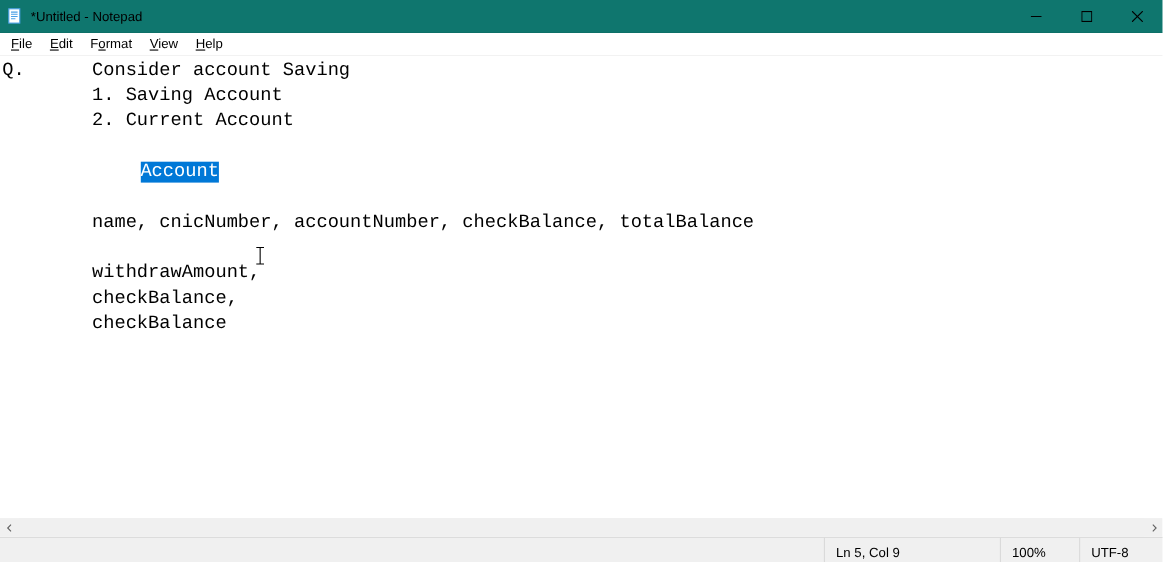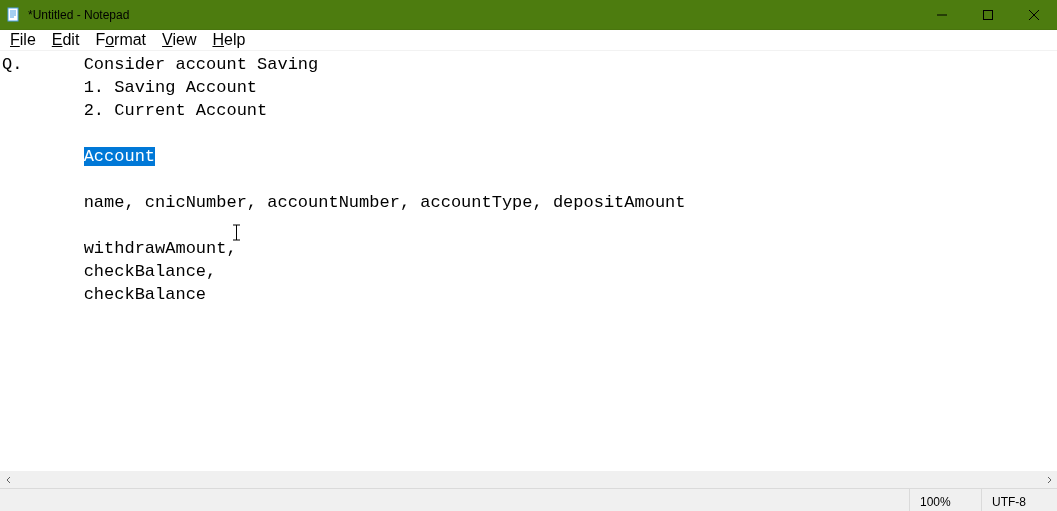--- a/index.html
+++ b/index.html
@@ -15,21 +15,21 @@
   .window {
     width: 1057px; height: 511px;
     display: flex; flex-direction: column;
     background: #fff;
   }
   
   .titlebar {
     height: 30px;
     display: flex; align-items: center;
     padding-left: 6px;
-    background: #4d7c0f;
+    background: #0f766e;
     border-bottom: 1px solid rgba(0,0,0,0.05);
   }
   .titlebar .app-icon {
     width: 16px; height: 16px;
     margin-right: 6px;
     display: inline-flex; align-items: center; justify-content: center;
   }
   .titlebar .title-text {
     flex: 0 0 auto;
     font-size: 12px;
@@ -44,21 +44,21 @@
     color: #000;
     background: transparent;
     border: none;
   }
   
   .menubar {
     height: 20px;
     display: flex; align-items: center;
     padding: 0 2px;
     background: #fff;
-    font-size: 16px;
+    font-size: 12px;
   }
   .menuitem {
     padding: 1px 8px;
     cursor: default;
   }
   .menuitem .ul { text-decoration: underline; }
   
   .editor-wrap {
     flex: 1 1 auto;
     position: relative;
@@ -71,20 +71,21 @@
     font-family: Consolas, "Courier New", monospace;
     font-size: 17px;
     line-height: 23px;
     white-space: pre;
     overflow: hidden;
     color: #000;
   }
   .sel {
     background: #0078d7;
     color: #ffffff;
+    margin-left: 44px;
   }
   .text-cursor {
     position: absolute;
     width: 9px; height: 17px;
     pointer-events: none;
     color: #000;
   }
   
   .hscroll {
     position: absolute; left: 0; right: 0; bottom: 0;
@@ -165,21 +166,21 @@
     <div class="menuitem"><span class="ul">H</span><span>elp</span></div>
   </div>
 
   <div class="editor-wrap">
     <div class="editor"><span>Q.	Consider account Saving</span>
 <span>	1. Saving Account</span>
 <span>	2. Current Account</span>
 <span></span>
 <span>	</span><span class="sel">Account</span>
 <span></span>
-<span>	name, cnicNumber, accountNumber, accountType, depositAmount</span>
+<span>	name, cnicNumber, accountNumber, checkBalance, totalBalance</span>
 <span>	</span>
 <span>	withdrawAmount,</span>
 <span>	checkBalance,</span>
 <span>	checkBalance</span></div>
 
     <span class="text-cursor" style="left:232px;top:173px;">
       <svg width="9" height="17" viewBox="0 0 9 17">
         <line x1="4.5" y1="1" x2="4.5" y2="16" stroke="#000" stroke-width="1"></line>
         <line x1="1" y1="1" x2="8" y2="1" stroke="#000" stroke-width="1"></line>
         <line x1="1" y1="16" x2="8" y2="16" stroke="#000" stroke-width="1"></line>
@@ -196,17 +197,18 @@
       <div class="arrow">
         <svg width="8" height="8" viewBox="0 0 8 8">
             <polyline points="3,1 6,4 3,7" fill="none" stroke="#606060" stroke-width="1"></polyline>
           </svg>
       </div>
     </div>
   </div>
 
   <div class="statusbar">
     <div class="flexpad"></div>
+    <div class="cell pos">Ln 5, Col 9</div>
     <div class="cell zoom">100%</div>
     <div class="cell enc">UTF-8</div>
   </div>
 
 </div>
 
 </body></html>

